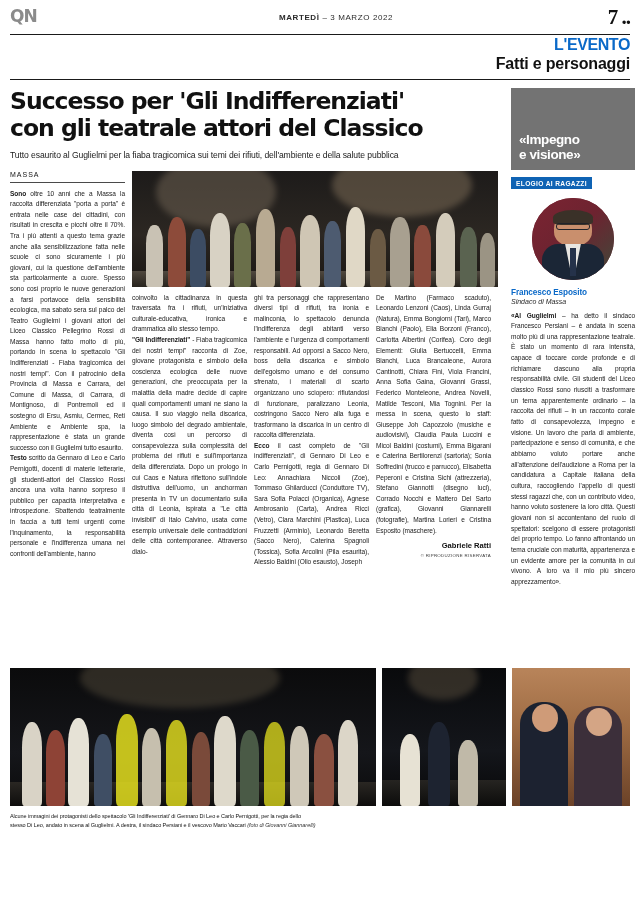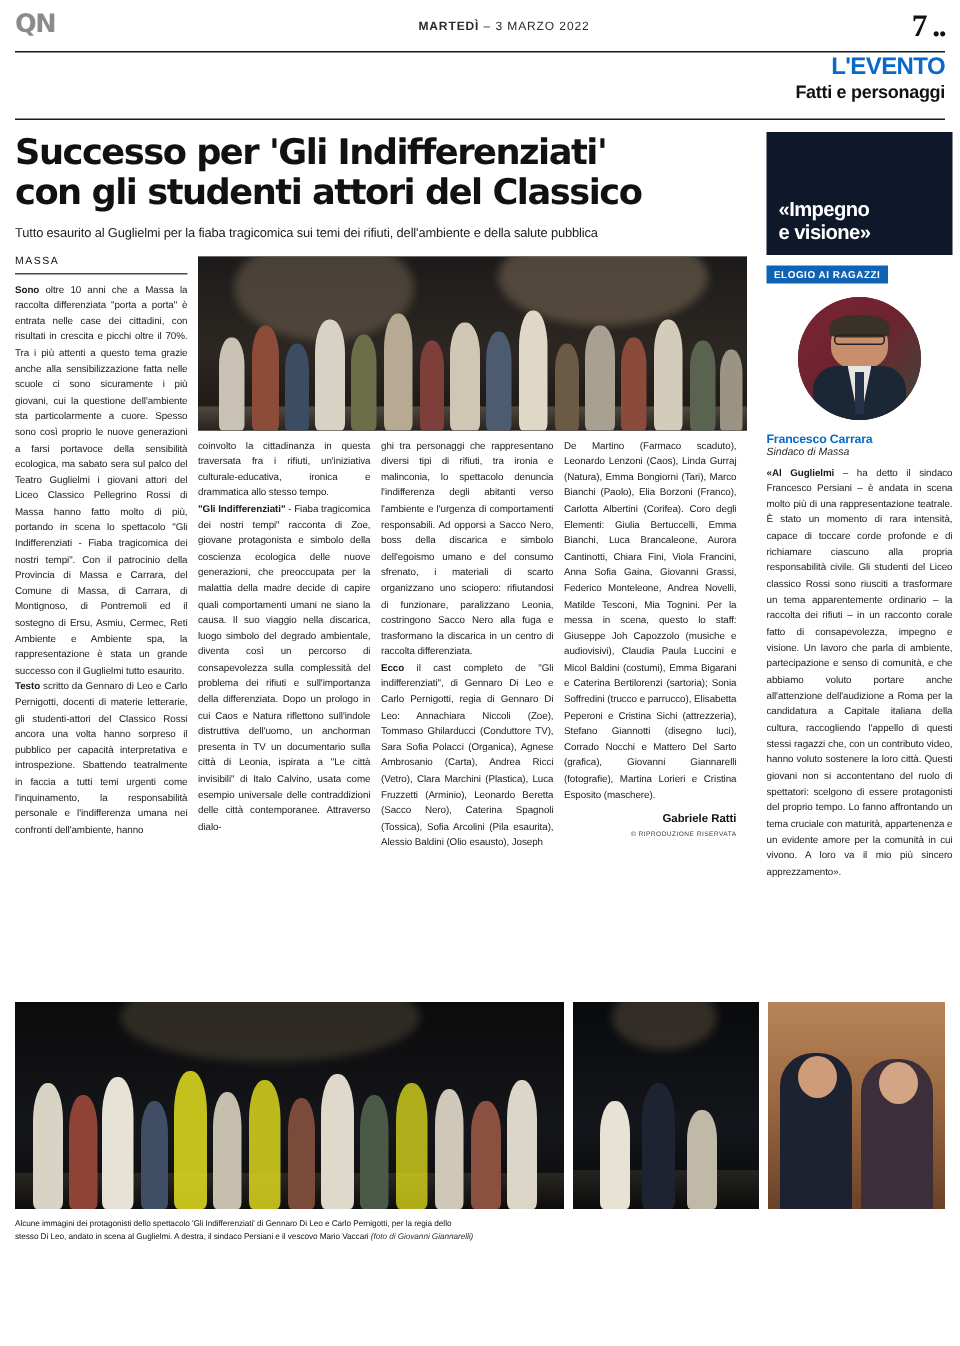--- a/index.html
+++ b/index.html
@@ -76,21 +76,21 @@
   .kicker-main {
     color: #0a69c8;
     font-weight: bold;
     font-size: 16px;
     letter-spacing: -0.4px;
     line-height: 1.05;
   }
   .kicker-sub {
     color: #111;
     font-weight: bold;
-    font-size: 12px;
+    font-size: 16px;
     letter-spacing: -0.2px;
     line-height: 1.15;
     margin-top: 1px;
   }
 
   
   .body-grid {
     display: flex;
     margin-top: 8px;
   }
@@ -185,21 +185,21 @@
   .repro {
     text-align: right;
     font-size: 4.4px;
     letter-spacing: 0.3px;
     color: #3a3a3a;
     margin-top: 3px;
   }
 
   
   .quote-box {
-    background: #0f172a;
+    background: #737373;
     color: #fff;
     width: 124px;
     height: 82px;
     display: flex;
     align-items: flex-end;
     box-sizing: border-box;
     padding: 0 8px 7px 8px;
   }
   .quote-box span {
     font-weight: bold;
@@ -335,21 +335,21 @@
       <div class="kicker-main">L'EVENTO</div>
       <div class="kicker-sub">Fatti e personaggi</div>
     </div>
   </div>
 
   <div class="body-grid">
 
     <div class="left-zone">
 
       <div class="head-main">Successo per 'Gli Indifferenziati'</div>
-      <div class="head-main">con gli studenti attori del Classico</div>
+      <div class="head-main">con gli teatrale attori del Classico</div>
 
       <div class="summary">
         <div>Tutto esaurito al Guglielmi per la fiaba tragicomica sui temi dei rifiuti, dell'ambiente e della salute pubblica</div>
       </div>
 
       <div class="cols">
 
         <div class="col">
           <span class="place">MASSA</span>
           <p><b>Sono</b><span> oltre 10 anni che a Massa la raccolta differenziata "porta a porta" è entrata nelle case dei cittadini, con risultati in crescita e picchi oltre il 70%. Tra i più attenti a questo tema grazie anche alla sensibilizzazione fatta nelle scuole ci sono sicuramente i più giovani, cui la questione dell'ambiente sta particolarmente a cuore. Spesso sono così proprio le nuove generazioni a farsi portavoce della sensibilità ecologica, ma sabato sera sul palco del Teatro Guglielmi i giovani attori del Liceo Classico Pellegrino Rossi di Massa hanno fatto molto di più, portando in scena lo spettacolo "Gli Indifferenziati - Fiaba tragicomica dei nostri tempi". Con il patrocinio della Provincia di Massa e Carrara, del Comune di Massa, di Carrara, di Montignoso, di Pontremoli ed il sostegno di Ersu, Asmiu, Cermec, Reti Ambiente e Ambiente spa, la rappresentazione è stata un grande successo con il Guglielmi tutto esaurito.</span></p>
@@ -416,21 +416,21 @@
       <div class="portrait">
         <div class="backdrop" style="background:linear-gradient(135deg,#7b2432 0%,#6d2330 48%,#3d4a3a 100%);"></div>
         <div style="position:absolute;left:22px;top:14px;width:38px;height:34px;border-radius:48% 48% 42% 42%;background:#c98f6d;"></div>
         <div style="position:absolute;left:21px;top:12px;width:40px;height:15px;border-radius:50% 50% 20% 20%;background:#3a3128;"></div>
         <div style="position:absolute;left:24px;top:25px;width:34px;height:7px;border-radius:3px;border:1.6px solid #20232a;box-sizing:border-box;"></div>
         <div style="position:absolute;left:10px;top:46px;width:62px;height:40px;background:#1b2636;border-radius:16px 16px 0 0;"></div>
         <div style="position:absolute;left:33px;top:46px;width:16px;height:30px;background:#e8e6e2;clip-path:polygon(0 0,100% 0,62% 100%,38% 100%);"></div>
         <div style="position:absolute;left:38px;top:50px;width:6px;height:28px;background:#25324a;"></div>
       </div>
 
-      <div class="person-name">Francesco Carrara</div>
+      <div class="person-name">Francesco Esposito</div>
       <div class="person-role">Sindaco di Massa</div>
 
       <div class="rail-text"><b>«Al Guglielmi</b><span> – ha detto il sindaco Francesco Persiani – è andata in scena molto più di una rappresentazione teatrale. È stato un momento di rara intensità, capace di toccare corde profonde e di richiamare ciascuno alla propria responsabilità civile. Gli studenti del Liceo classico Rossi sono riusciti a trasformare un tema apparentemente ordinario – la raccolta dei rifiuti – in un racconto corale fatto di consapevolezza, impegno e visione. Un lavoro che parla di ambiente, partecipazione e senso di comunità, e che abbiamo voluto portare anche all'attenzione dell'audizione a Roma per la candidatura a Capitale italiana della cultura, raccogliendo l'appello di questi stessi ragazzi che, con un contributo video, hanno voluto sostenere la loro città. Questi giovani non si accontentano del ruolo di spettatori: scelgono di essere protagonisti del proprio tempo. Lo fanno affrontando un tema cruciale con maturità, appartenenza e un evidente amore per la comunità in cui vivono. A loro va il mio più sincero apprezzamento».</span></div>
     </div>
   </div>
 
   <div class="bottom-row">
 
     <div class="photo-big">
       <div class="backdrop" style="background:linear-gradient(180deg,#0b0b0c 0%,#15161a 62%,#0a0a0b 100%);"></div>

